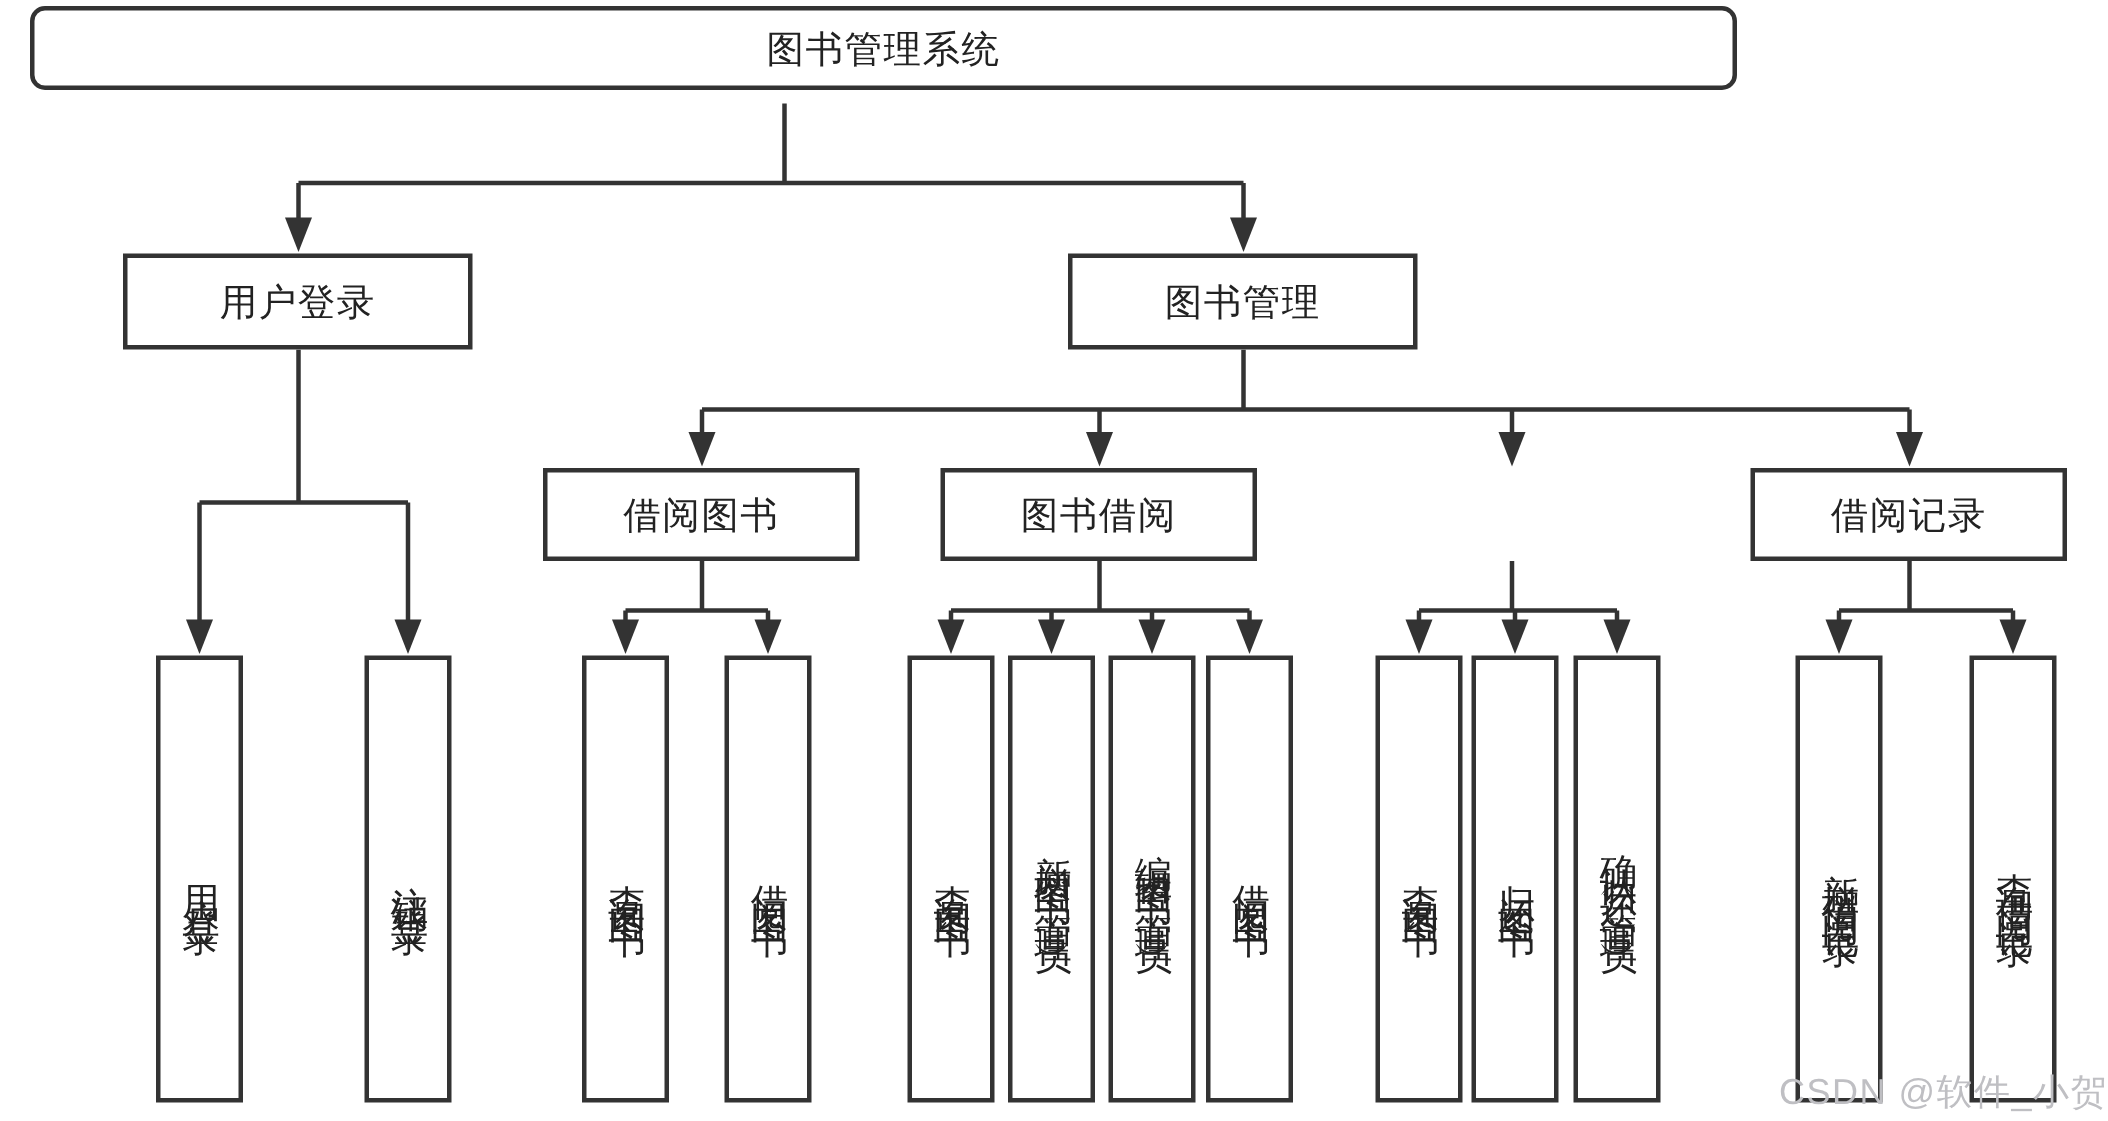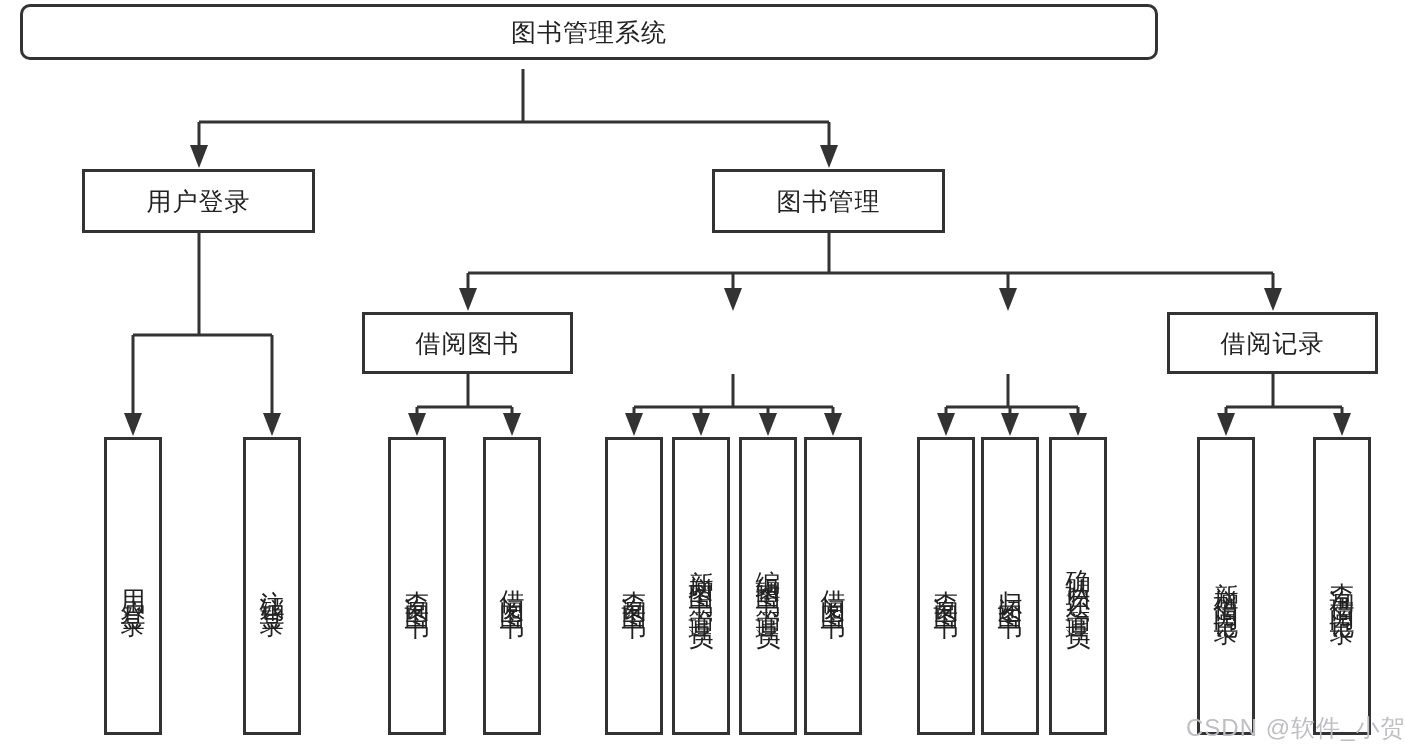--- a/index.html
+++ b/index.html
@@ -160,20 +160,21 @@
       <polygon points="1333,413 1351,413 1342,436"></polygon>
     </g>
   </svg>
 
   <div class="node n-root">图书管理系统</div>
 
   <div class="node n-login">用户登录</div>
   <div class="node n-mgmt">图书管理</div>
 
   <div class="node n-rec">借阅图书</div>
+  <div class="node n-borrow">图书借阅</div>
   <div class="node n-hist">借阅记录</div>
 
   <div class="leaf lf1">
     <span class="vtext">用户登录</span>
   </div>
   <div class="leaf lf2">
     <span class="vtext">注销登录</span>
   </div>
 
   <div class="leaf lf3">

